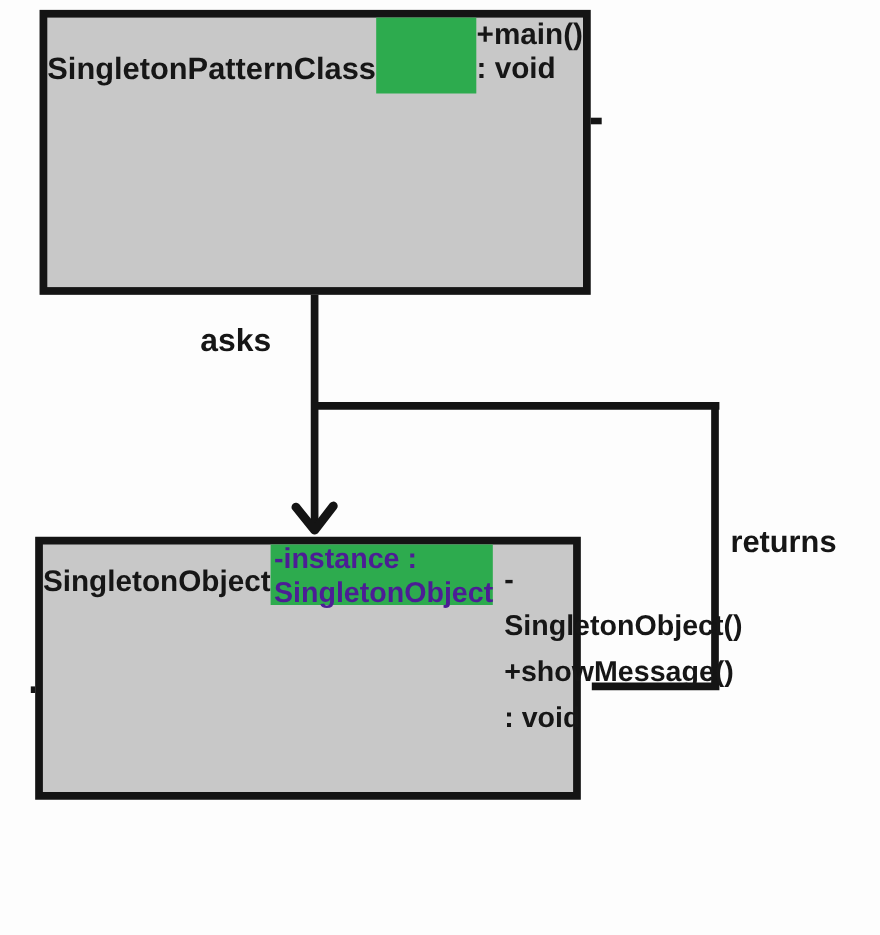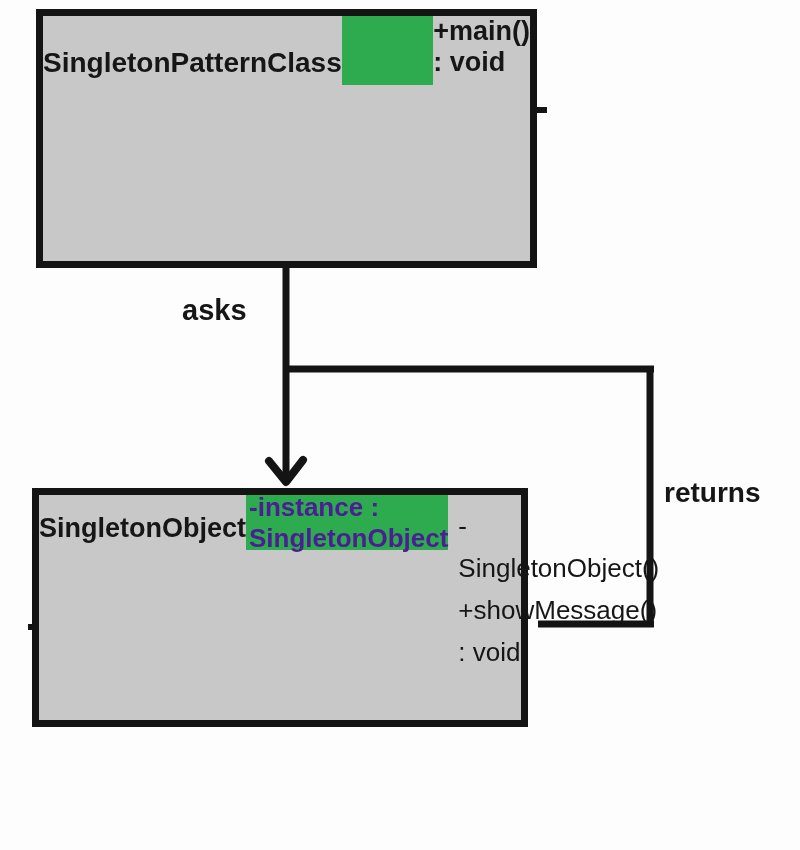--- a/index.html
+++ b/index.html
@@ -45,21 +45,21 @@
   .box-bottom .head{height:67px;font-size:27px;}
   .box-bottom .attrs{
     height:55px;background:var(--attribute-fill);
     display:flex;align-items:center;
     padding-left:3px;
     font-weight:700;font-size:26px;color:#4c1d95;
   }
   .box-bottom .meths{
     height:175px;
     padding:10px 12px 0 10px;
-    font-weight:400;font-size:26px;line-height:42px;color:var(--text);
+    font-weight:700;font-size:26px;line-height:42px;color:var(--text);
   }
   .edge-label{
     position:absolute;
     font-weight:700;color:var(--text);
     white-space:nowrap;
   }
   .asks-label{left:182px;top:294px;font-size:29px;}
   .returns-label{left:664px;top:477px;font-size:28px;}
 </style>
 </head>

